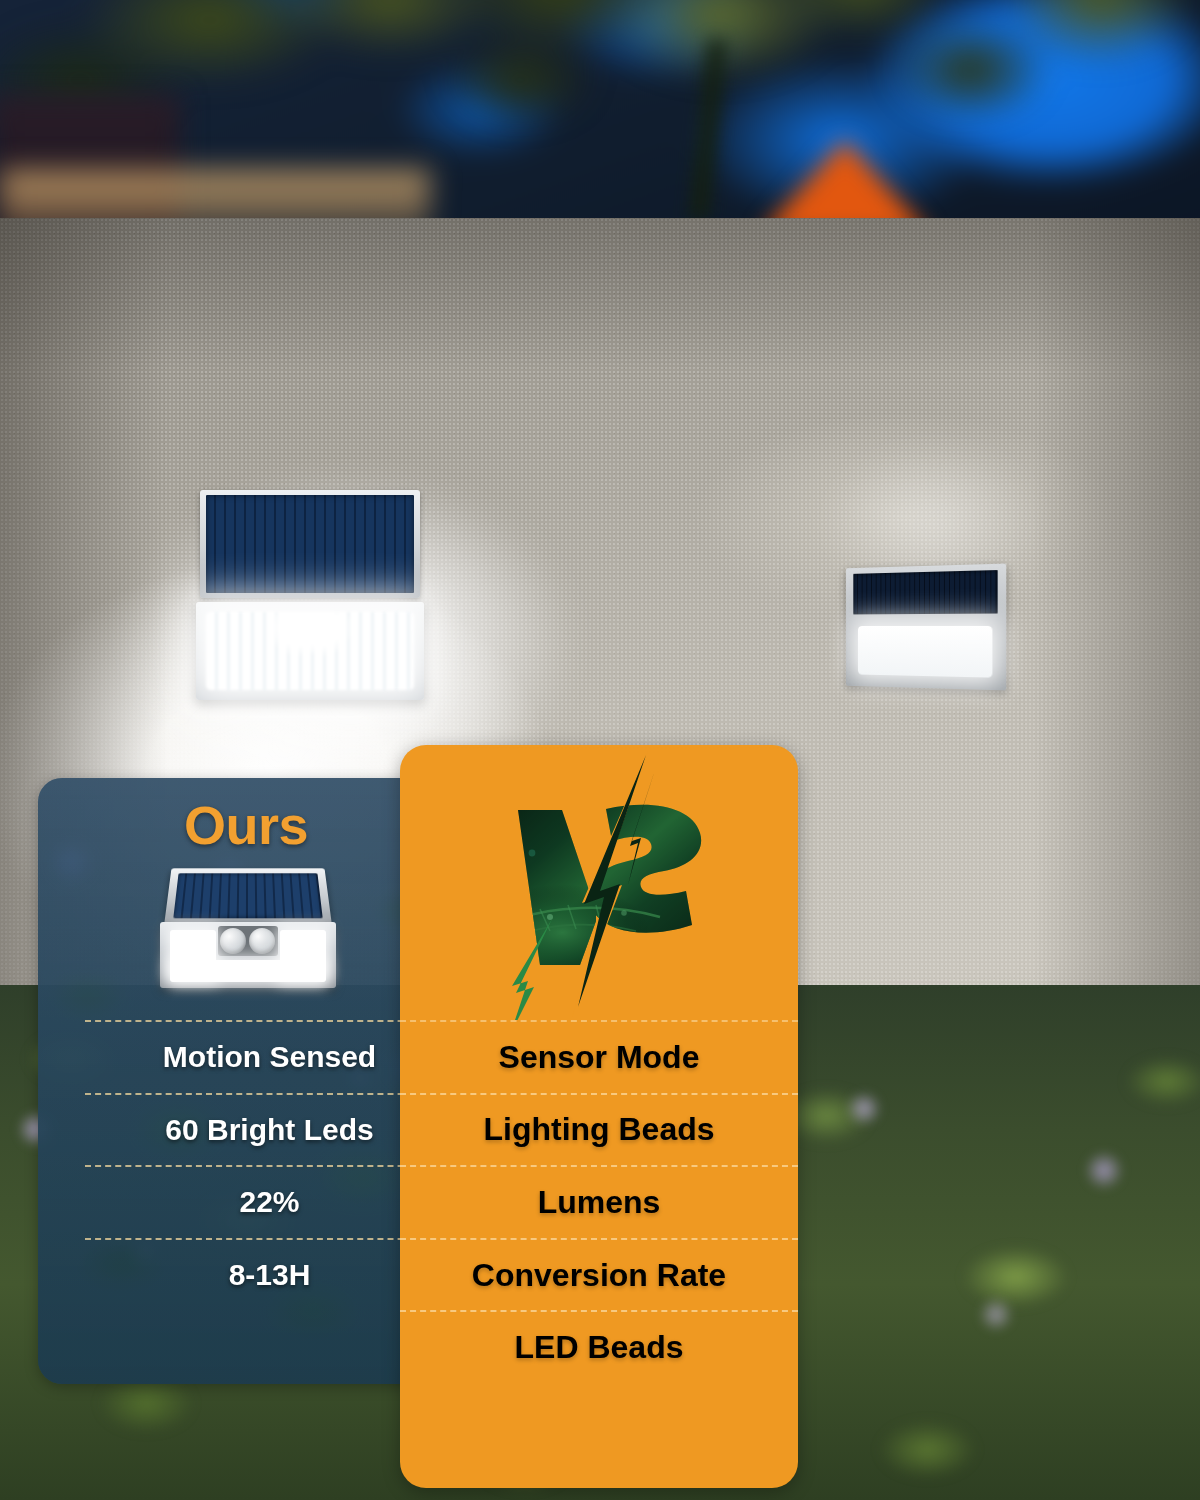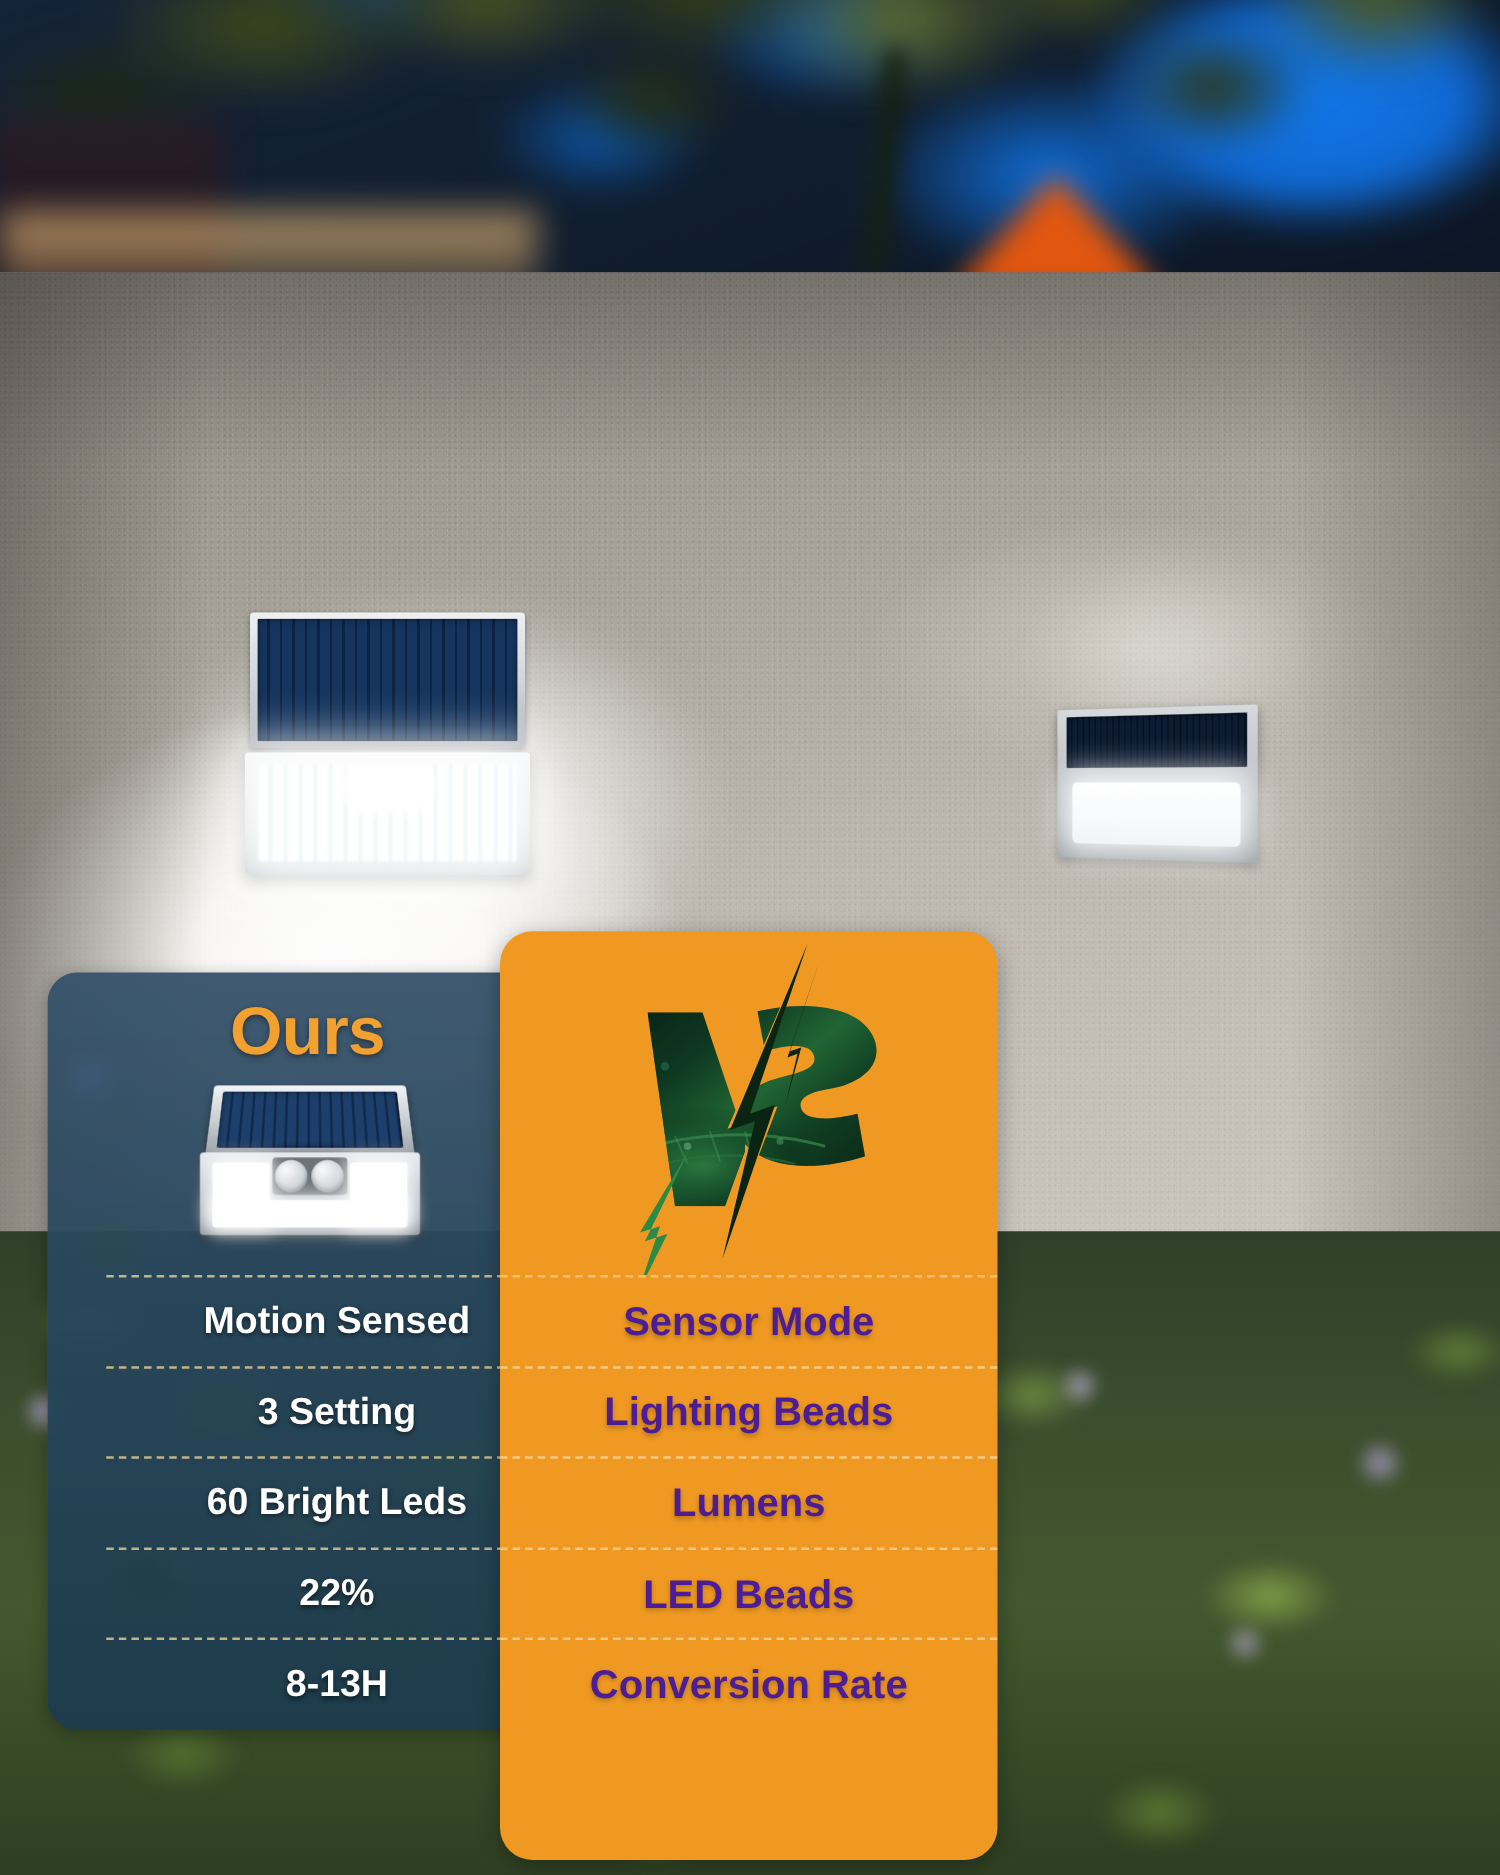--- a/index.html
+++ b/index.html
@@ -245,21 +245,21 @@
     position:absolute; left:400px; top:745px; width:398px; height:743px;
     background:#ef9922; border-radius:26px;
     box-shadow:0 4px 18px rgba(0,0,0,.3);
     overflow:hidden; z-index:5;
   }
   .vs-wrap{ position:absolute; left:0; top:0; width:398px; height:275px; }
   .center-rows{ position:absolute; left:0; top:275px; width:100%; }
   .center-row{
     height:72.6px; display:flex; align-items:center; justify-content:center;
     border-top:2px dashed rgba(255,240,205,.55);
-    color:#4c1d95; font-size:32px; font-weight:bold;
+    color:#000000; font-size:32px; font-weight:bold;
     text-shadow:0 2px 4px rgba(0,0,0,.25);
   }
   .center-row:first-child{ border-top:2px dashed rgba(255,240,205,.45); }
 </style>
 </head>
 <body>
 
 <div class="hero">
   <div class="hero-layer hero-sky"></div>
   <div class="hero-layer hero-foliage"></div>
@@ -314,21 +314,20 @@
         <div class="tb-sensor" style="left:64px;top:64px;"></div>
         <div class="tb-sensor" style="left:93px;top:64px;"></div>
         <div class="tb-led" style="left:14px;top:66px;width:46px;height:50px;"></div>
         <div class="tb-led" style="left:124px;top:66px;width:46px;height:50px;"></div>
         <div class="tb-led" style="left:14px;top:96px;width:156px;height:22px;"></div>
       </div>
     </div>
 
     <div class="rows">
       <div class="row ours-row">Motion Sensed</div>
-      <div class="row ours-row">3 Setting</div>
       <div class="row ours-row">60 Bright Leds</div>
       <div class="row ours-row">22%</div>
       <div class="row ours-row">8-13H</div>
     </div>
   </div>
 
 
   <div class="center-card">
     <div class="vs-wrap">
       <svg width="398" height="275" viewBox="0 0 398 275">
@@ -374,18 +373,18 @@
           <path d="M150,176 L112,250 L130,244 L104,292" fill="none"></path>
           <path d="M152,174 L116,248 L134,242 L110,290 L128,236 L112,241 Z" fill="#2a8a46"></path>
         </g>
       </svg>
     </div>
 
     <div class="center-rows">
       <div class="center-row">Sensor Mode</div>
       <div class="center-row">Lighting Beads</div>
       <div class="center-row">Lumens</div>
+      <div class="center-row">Conversion Rate</div>
       <div class="center-row">LED Beads</div>
-      <div class="center-row">Conversion Rate</div>
     </div>
   </div>
 
 </div>
 
 </body></html>

